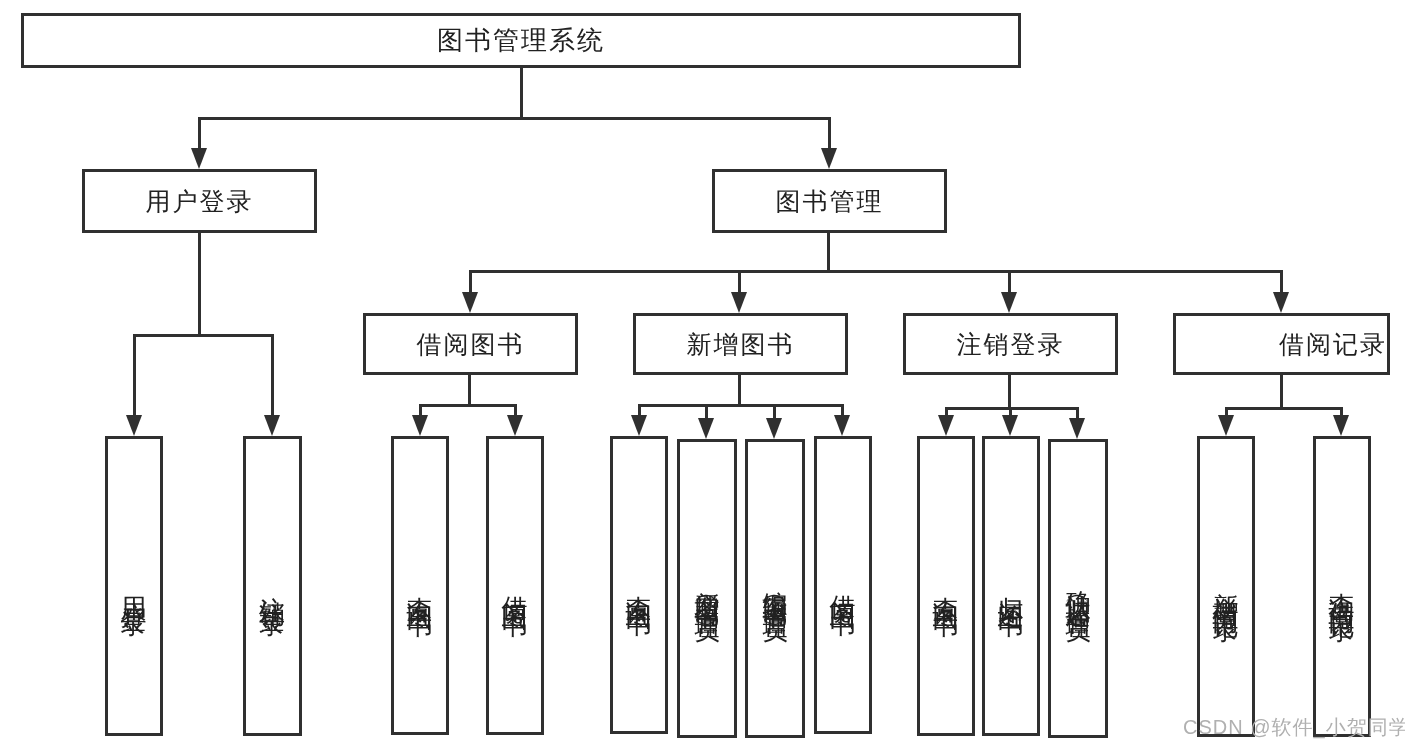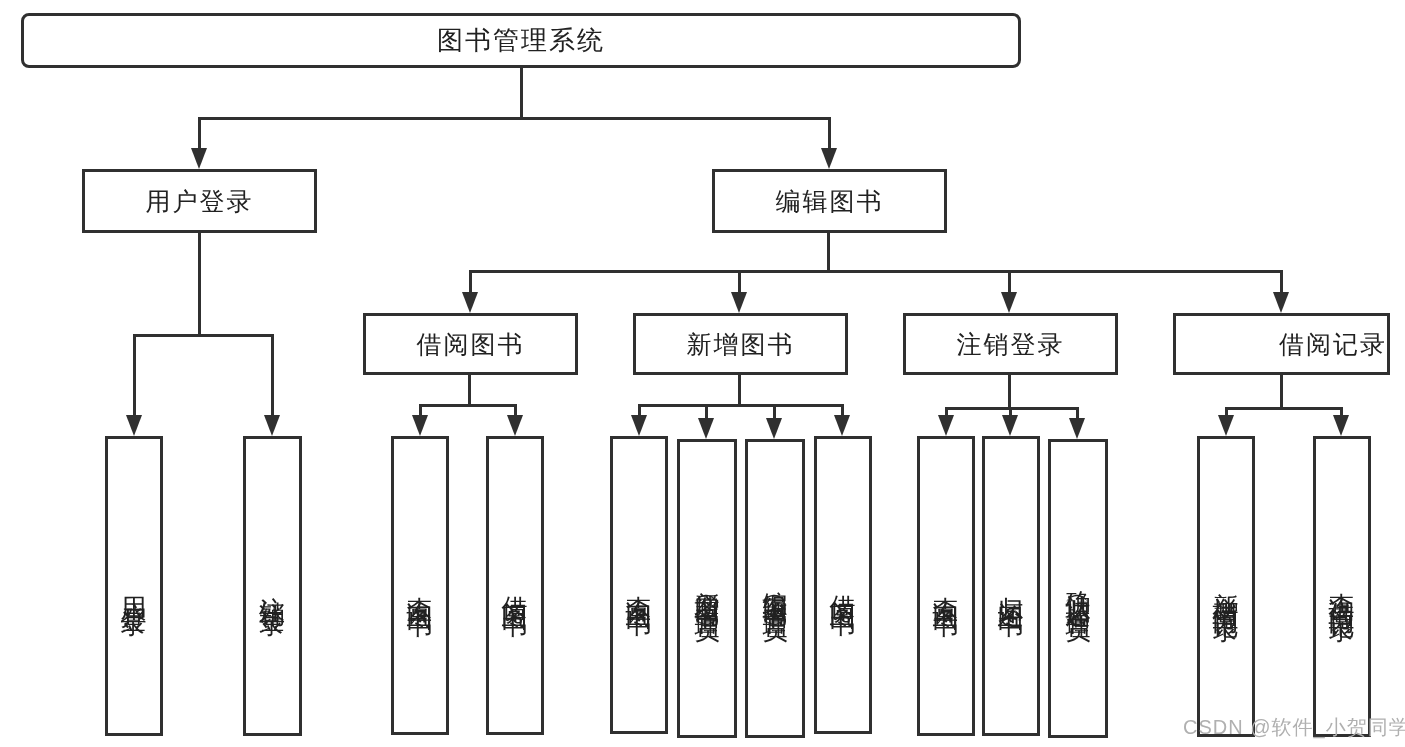--- a/index.html
+++ b/index.html
@@ -15,21 +15,21 @@
     position: absolute;
     box-sizing: border-box;
     border: 3px solid #303030;
     background: #ffffff;
     display: flex;
     align-items: center;
     justify-content: center;
     color: #212121;
   }
   .hnode { font-size: 25px; letter-spacing: 2px; }
-  .root-node { font-size: 26px; letter-spacing: 2px; border-radius: 8px; }
+  .root-node { font-size: 26px; letter-spacing: 2px; }
   .vnode .vtext {
     writing-mode: vertical-rl;
     text-orientation: mixed;
     font-size: 26px;
     letter-spacing: 5px;
     line-height: 1;
     white-space: nowrap;
   }
   .vnode-sm .vtext { font-size: 25px; letter-spacing: 4px; }
   .line {
@@ -67,21 +67,21 @@
   <div class="line" style="left:198px; top:117px; width:633px; height:3px;"></div>
   <div class="line" style="left:198px; top:117px; width:3px; height:34px;"></div>
   <div class="arrowhead" style="left:191px; top:148px;"></div>
   <div class="line" style="left:828px; top:117px; width:3px; height:34px;"></div>
   <div class="arrowhead" style="left:821px; top:148px;"></div>
 
   <div class="node hnode" style="left:82px; top:169px; width:235px; height:64px;">
     <span>用户登录</span>
   </div>
   <div class="node hnode" style="left:712px; top:169px; width:235px; height:64px;">
-    <span>编辑图书</span>
+    <span>图书管理</span>
   </div>
 
   <div class="line" style="left:198px; top:233px; width:3px; height:104px;"></div>
   <div class="line" style="left:133px; top:334px; width:141px; height:3px;"></div>
   <div class="line" style="left:133px; top:334px; width:3px; height:84px;"></div>
   <div class="arrowhead" style="left:126px; top:415px;"></div>
   <div class="line" style="left:271px; top:334px; width:3px; height:84px;"></div>
   <div class="arrowhead" style="left:264px; top:415px;"></div>
 
   <div class="line" style="left:827px; top:233px; width:3px; height:40px;"></div>

